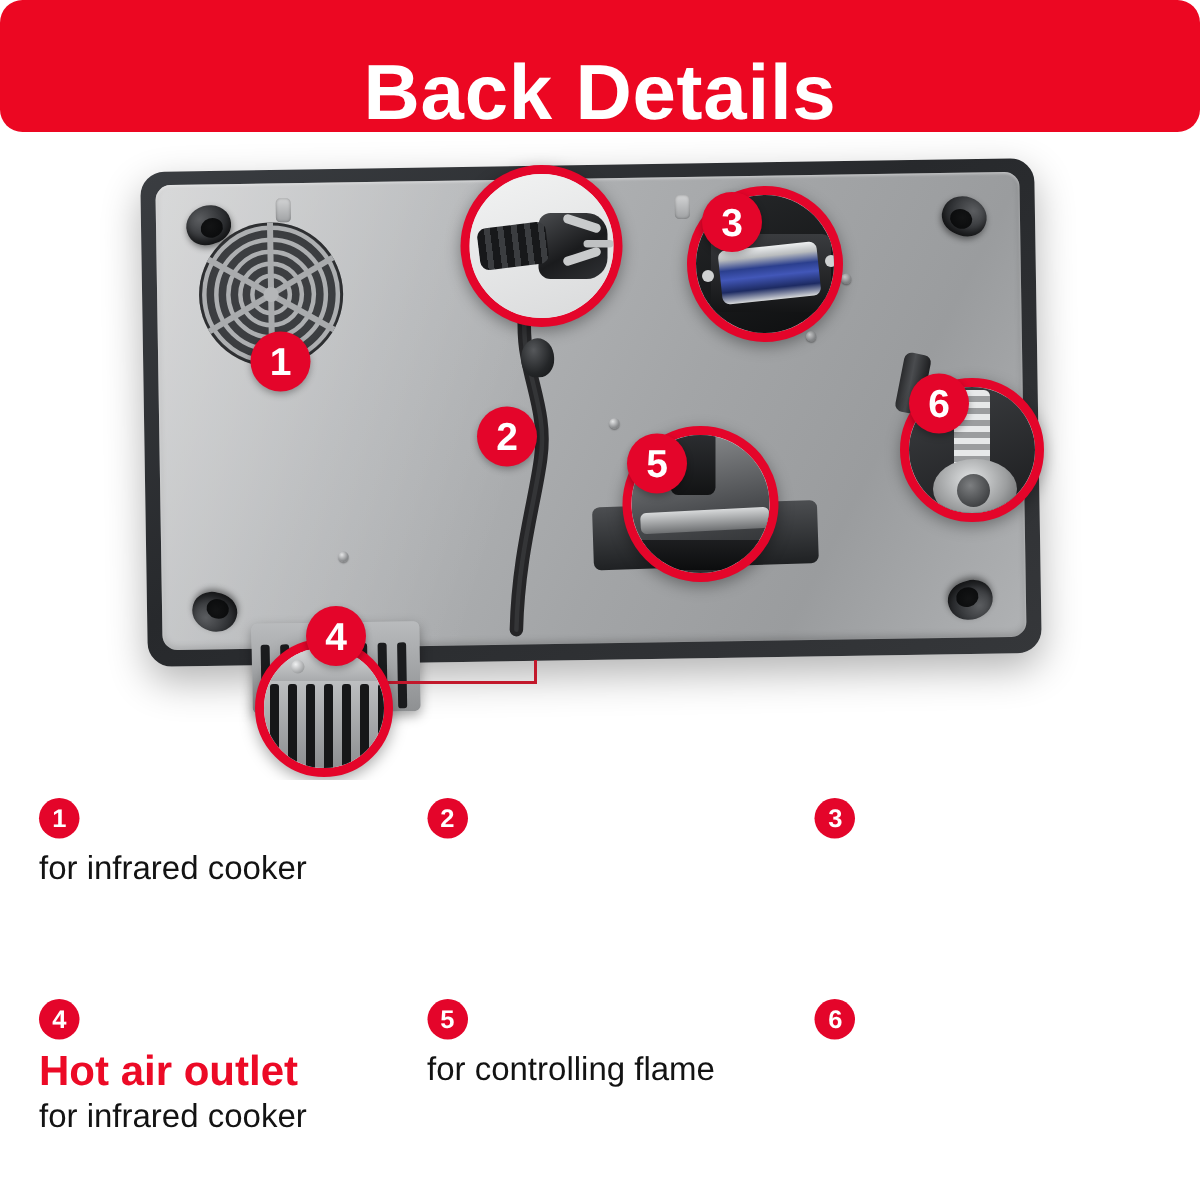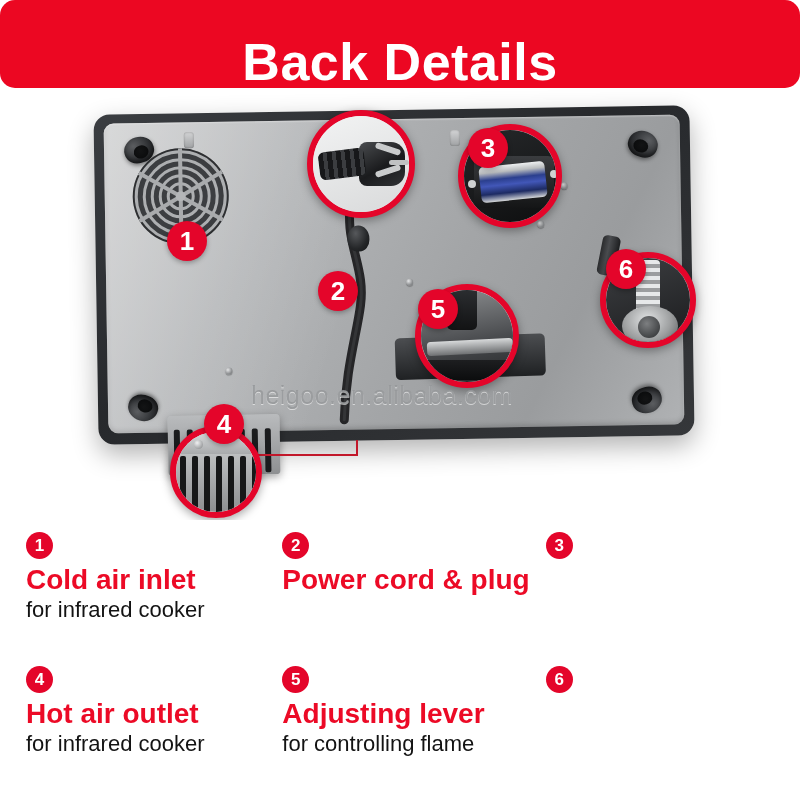--- a/index.html
+++ b/index.html
@@ -351,50 +351,46 @@
     </div>
   </div>
 
   <div class="badge" style="left:167px; top:133px;">1</div>
   <div class="badge" style="left:318px; top:183px;">2</div>
   <div class="badge" style="left:468px; top:40px;">3</div>
   <div class="badge" style="left:204px; top:316px;">4</div>
   <div class="badge" style="left:418px; top:201px;">5</div>
   <div class="badge" style="left:606px; top:161px;">6</div>
 
-  <div class="watermark">heigoo.en.alibaba.com</div>
 </div>
 
 <div class="legend">
 
   <div class="legend-item">
     <span class="legend-num">1</span>
-    <span class="legend-title">Cold air inlet</span>
     <span class="legend-sub">for infrared cooker</span>
   </div>
 
   <div class="legend-item">
     <span class="legend-num">2</span>
-    <span class="legend-title">Power cord &amp; plug</span>
     
   </div>
 
   <div class="legend-item">
     <span class="legend-num">3</span>
   </div>
 
   <div class="legend-item">
     <span class="legend-num">4</span>
     <span class="legend-title">Hot air outlet</span>
     <span class="legend-sub">for infrared cooker</span>
   </div>
 
   <div class="legend-item">
     <span class="legend-num">5</span>
-    <span class="legend-title">Adjusting lever</span>
     <span class="legend-sub">for controlling flame</span>
   </div>
 
   <div class="legend-item">
     <span class="legend-num">6</span>
     
   </div>
 
 </div>
 

